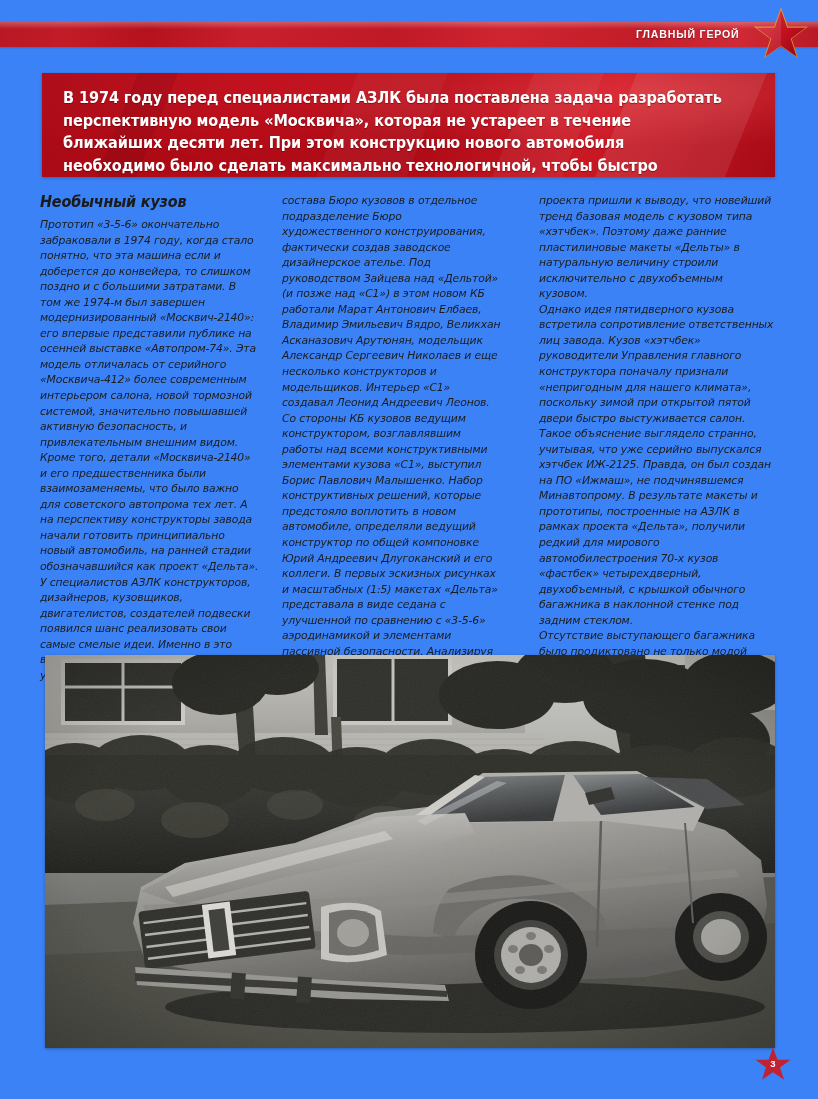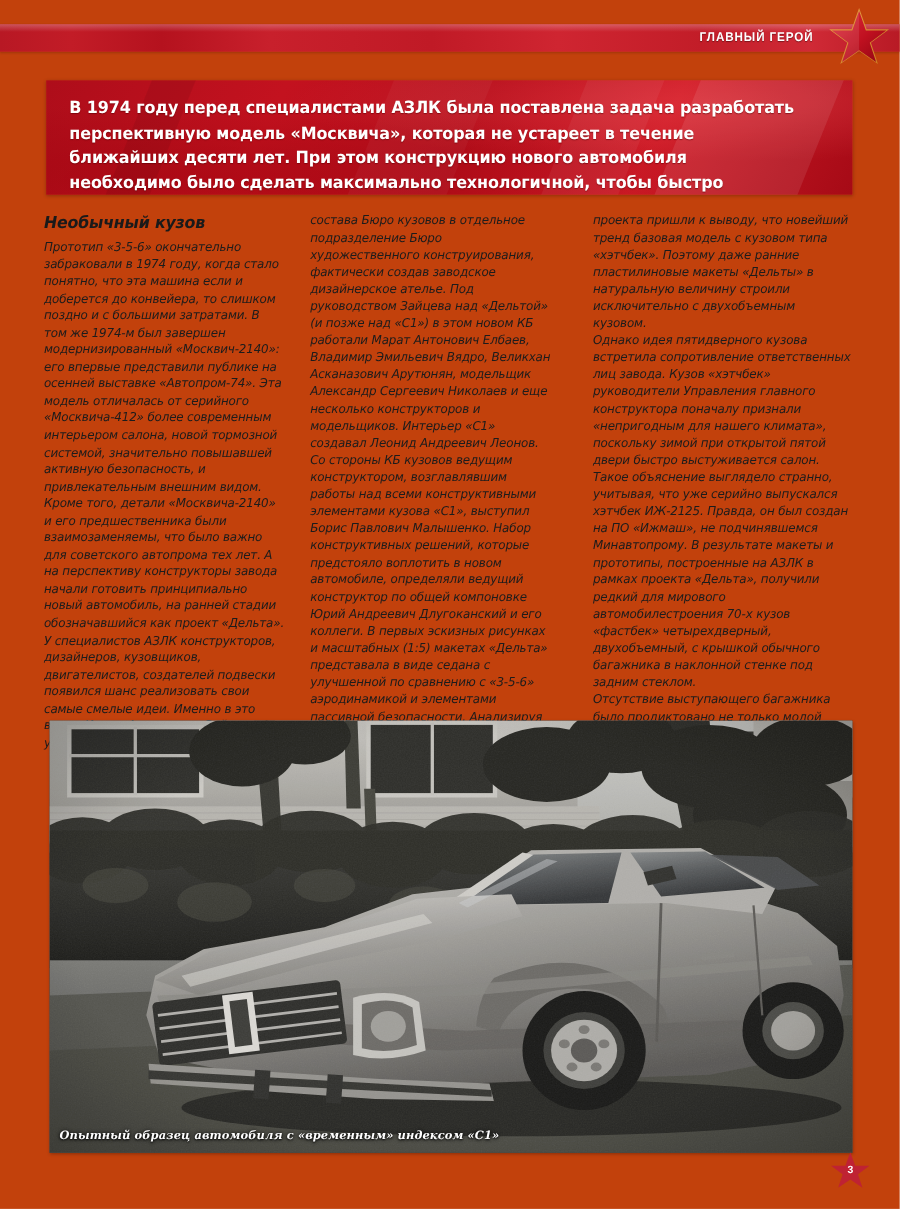--- a/index.html
+++ b/index.html
@@ -9,21 +9,21 @@
     height: 1099px;
     background: #ffffff;
     font-family: "Liberation Sans", sans-serif;
     overflow: hidden;
   }
 
   .page {
     position: relative;
     width: 818px;
     height: 1099px;
-    background: #c2410c;
+    background: #3b82f6;
   }
 
   
   .header-band {
     position: absolute;
     left: 0;
     top: 22px;
     width: 818px;
     height: 25px;
     background: linear-gradient(90deg,
@@ -449,21 +449,20 @@
 
       <path d="M592,212 l30,-3 l1,6 l-30,3 Z" fill="#8c8a85"></path>
 
       <path d="M372,166 L452,126 L462,128 L380,170 Z" fill="#d8dadb" opacity="0.45"></path>
 
       <rect x="0" y="0" width="730" height="393" filter="url(#grain)" opacity="0.55"></rect>
       <rect x="0" y="0" width="730" height="393" fill="url(#vign)"></rect>
       <rect x="0" y="0" width="730" height="393" fill="#6a6a66" opacity="0.08"></rect>
     </svg>
 
-    <div class="photo-caption">Опытный образец автомобиля с «временным» индексом «С1»</div>
   </div>
 
   <div class="page-star">
     <svg viewBox="0 0 100 100" xmlns="http://www.w3.org/2000/svg">
       <polygon points="50,4 61.8,36 96,36 68.4,56.8 79,89 50,69 21,89 31.6,56.8 4,36 38.2,36" fill="#bf2233"></polygon>
     </svg>
     <div class="num">3</div>
   </div>
 
 </div>

